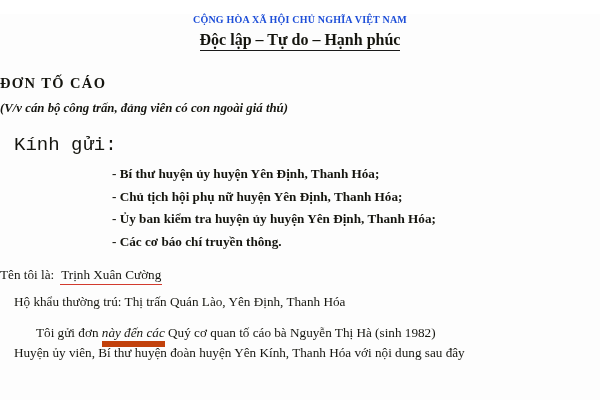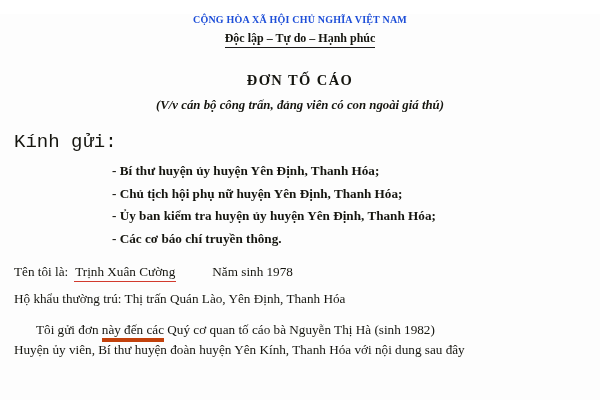--- a/index.html
+++ b/index.html
@@ -28,31 +28,31 @@
     margin-top: 14px;
   }
   .national-title {
     font-size: 10px;
     font-weight: bold;
     letter-spacing: 0.2px;
     color: #1d4ed8;
     text-align: center;
   }
   .motto {
-    font-size: 12px;
+    font-size: 16px;
     font-weight: bold;
     margin-top: 6px;
     display: inline-block;
     border-bottom: 1.2px solid #1a1a1a;
     padding-bottom: 1px;
     color: #15150f;
   }
 
   .doc-title-block {
-    text-align: center;
+    text-align: left;
     margin-top: 24px;
   }
   .doc-title {
     font-size: 14.5px;
     font-weight: bold;
     letter-spacing: 1.4px;
     color: #15150f;
   }
   .doc-subtitle {
     font-size: 12.8px;
@@ -77,21 +77,20 @@
     line-height: 1.72;
     color: #15150f;
   }
   .recipient-list div {
     white-space: nowrap;
     font-weight: bold;
   }
 
   .field-row {
     margin-top: 13px;
-    margin-left: 14px;
     font-size: 13.2px;
     color: #15150f;
     display: flex;
     align-items: baseline;
   }
   .field-label { white-space: nowrap; }
   .name-value {
     margin-left: 6px;
     border-bottom: 1px solid #d23b2e;
     padding: 0 1px 1px 1px;
@@ -113,22 +112,23 @@
 
   .body-para {
     margin-top: 13px;
     margin-left: 14px;
     font-size: 13.2px;
     line-height: 1.55;
     color: #15150f;
   }
   .body-para .indent { padding-left: 22px; }
   .underline-red {
-    border-bottom: 4px solid #c2410c;
+    border-bottom: 6px solid #c2410c;
     padding-bottom: 1px;
+    font-style: italic;
   }
 </style>
 </head>
 <body>
 
 <div class="page">
 
   <div class="header-block">
     <div class="national-title">CỘNG HÒA XÃ HỘI CHỦ NGHĨA VIỆT NAM</div>
     <div><span class="motto">Độc lập – Tự do – Hạnh phúc</span></div>
@@ -144,21 +144,20 @@
   <div class="recipient-list">
     <div>- Bí thư huyện ủy huyện Yên Định, Thanh Hóa;</div>
     <div>- Chủ tịch hội phụ nữ huyện Yên Định, Thanh Hóa;</div>
     <div>- Ủy ban kiểm tra huyện ủy huyện Yên Định, Thanh Hóa;</div>
     <div>- Các cơ báo chí truyền thông.</div>
   </div>
 
   <div class="field-row">
     <span class="field-label">Tên tôi là:</span>
     <span class="name-value">Trịnh Xuân Cường</span>
-    <span class="birth-year">Năm sinh 1978</span>
   </div>
 
   <div class="address-row">Hộ khẩu thường trú: Thị trấn Quán Lào, Yên Định, Thanh Hóa</div>
 
   <div class="body-para">
     <span class="indent">Tôi gửi đơn </span><span class="underline-red">này đến các</span><span> Quý cơ quan tố cáo bà Nguyễn Thị Hà (sinh 1982)</span>
     <div>Huyện ủy viên, Bí thư huyện đoàn huyện Yên Kính, Thanh Hóa với nội dung sau đây</div>
   </div>
 
 </div>

